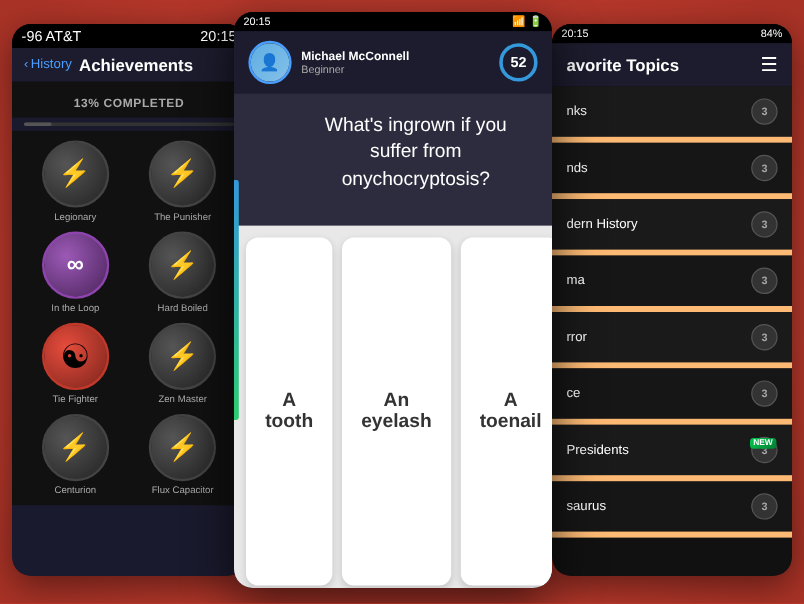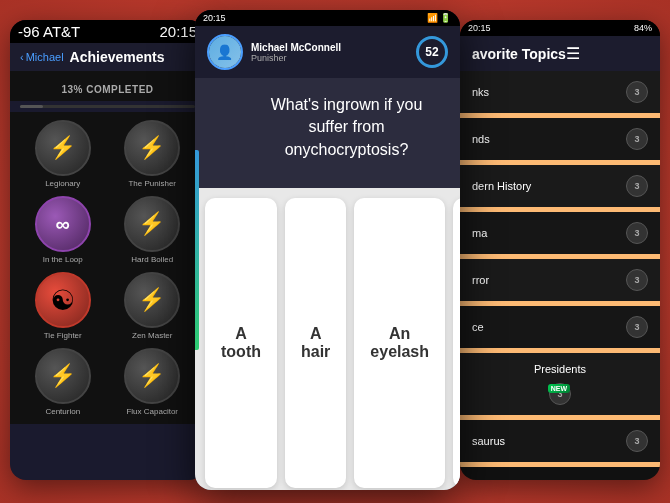--- a/index.html
+++ b/index.html
@@ -28,21 +28,21 @@
       height: 460px;
       background: #1a1a2e;
       border-radius: 16px;
       overflow: hidden;
       box-shadow: 0 8px 30px rgba(0,0,0,0.5);
     }
 
     .panel-left .status-bar {
       background: #000;
       color: #fff;
-      font-size: 15px;
+      font-size: 12px;
       padding: 3px 8px;
       display: flex;
       justify-content: space-between;
       align-items: center;
     }
 
     .panel-left .nav-bar {
       background: #1c1c2e;
       padding: 6px 10px;
       display: flex;
@@ -303,20 +303,21 @@
       padding: 3px 8px;
       display: flex;
       justify-content: space-between;
       align-items: center;
     }
 
     .topics-nav {
       background: #1c1c2e;
       padding: 8px 12px;
       display: flex;
+      justify-content: space-between;
       align-items: center;
     }
 
     .topics-title {
       color: #fff;
       font-size: 14px;
       font-weight: 700;
     }
 
     .hamburger-icon {
@@ -385,21 +386,21 @@
 <div class="bg-overlay"></div>
 
 <div class="panel-left">
   <div class="status-bar">
     <span>-96 AT&amp;T</span>
     <span>20:15</span>
   </div>
   <div class="nav-bar">
     <div class="back-btn">
       <span>‹</span>
-      <span>Michael</span>
+      <span>History</span>
     </div>
     <span class="nav-title">Achievements</span>
   </div>
   <div class="completed-bar">
     <span class="completed-text">13% COMPLETED</span>
   </div>
   <div class="progress-bar-container">
     <div class="progress-bar-fill"></div>
   </div>
   <div class="achievements-grid">
@@ -462,34 +463,33 @@
   <div class="status-bar">
     <span>20:15</span>
     <span>📶 🔋</span>
   </div>
   <div class="quiz-header">
     <div class="user-avatar">
       <div class="avatar-inner">👤</div>
     </div>
     <div class="user-info">
       <div class="user-name">Michael McConnell</div>
-      <div class="user-level">Punisher</div>
+      <div class="user-level">Beginner</div>
     </div>
     <div class="score-badge">
       <span>52</span>
     </div>
   </div>
   <div class="quiz-content-wrapper">
     <div class="quiz-question-area">
       <div class="quiz-question-text">What's ingrown if you suffer from onychocryptosis?</div>
     </div>
     <div class="side-accent"></div>
     <div class="quiz-answers">
       <button class="answer-btn">A tooth</button>
-      <button class="answer-btn">A hair</button>
       <button class="answer-btn">An eyelash</button>
       <button class="answer-btn">A toenail</button>
     </div>
   </div>
 </div>
 
 <div class="panel-right">
   <div class="status-bar">
     <span>20:15</span>
     <span>84%</span>
@@ -516,21 +516,21 @@
       <div class="topic-count">3</div>
     </div>
     <div class="topic-item">
       <span class="topic-name">rror</span>
       <div class="topic-count">3</div>
     </div>
     <div class="topic-item">
       <span class="topic-name">ce</span>
       <div class="topic-count">3</div>
     </div>
-    <div class="topic-item has-badge" style="position:relative;flex-direction:column;">
+    <div class="topic-item has-badge" style="position:relative;">
       <span class="topic-name">Presidents</span>
       <div class="topic-count" style="position:relative;">
         3
         <span class="new-badge">NEW</span>
       </div>
     </div>
     <div class="topic-item">
       <span class="topic-name">saurus</span>
       <div class="topic-count">3</div>
     </div>

